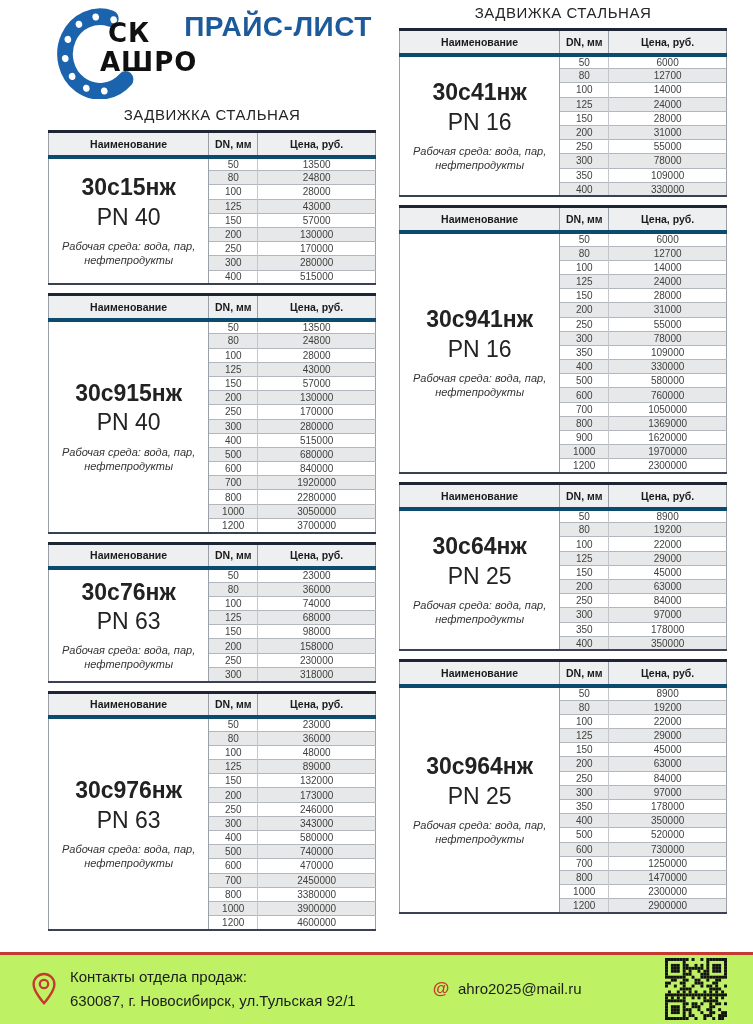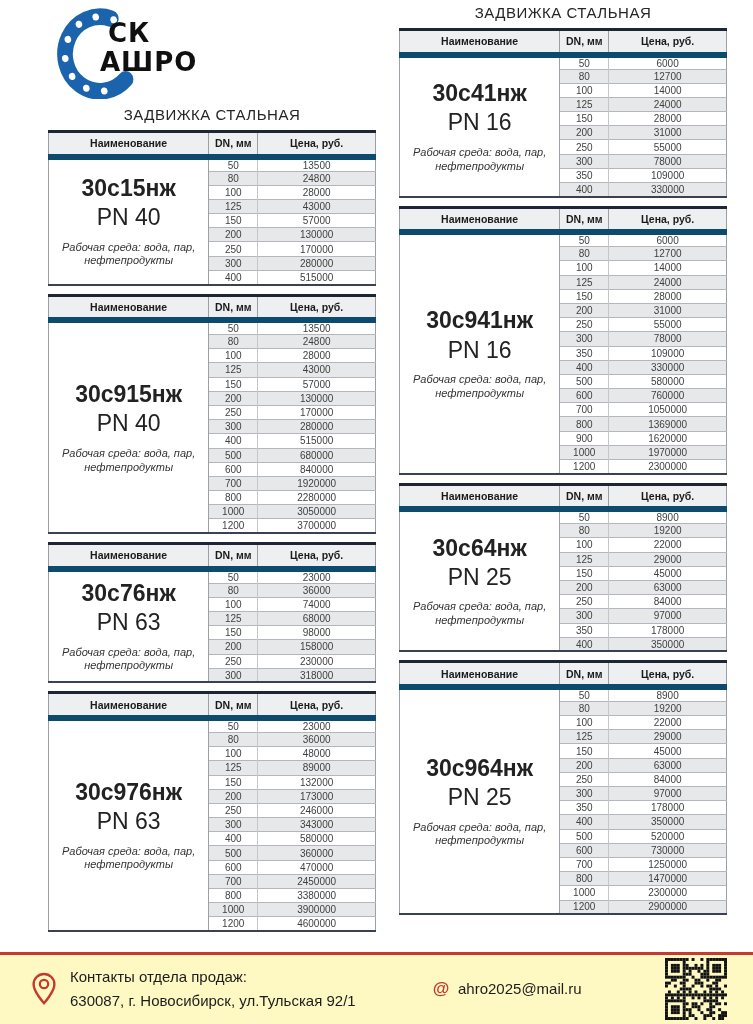--- a/index.html
+++ b/index.html
@@ -19,36 +19,36 @@
   .doc-title { color:#1d5a9b; font-weight:800; font-size:28px; letter-spacing:.5px; white-space:nowrap; }
   .doc-date { color:#555; font-size:16px; margin-top:1px; }
 
   .section-heading { text-align:center; font-weight:400; font-size:15px; color:#252525;
     letter-spacing:.5px; margin:6px 0 7px; }
   .col-right .section-heading { margin:1px 0 7px; }
 
   
   table.price { width:100%; border-collapse:collapse; margin-bottom:8px;
     border:1px solid #9aa0a8; border-bottom:2px solid #3a4152; }
-  table.price th { background:#edeff1; border-top:3px solid #1e2535; border-bottom:6px solid #0c4a6e;
+  table.price th { background:#edeff1; border-top:3px solid #1e2535; border-bottom:4px solid #0c4a6e;
     font-size:10.5px; font-weight:700; color:#1a1a1a; height:25px; padding:2px; }
   table.price td { font-size:10px; color:#3f3f3f; text-align:center; height:14.2px;
     padding:0 3px; border-top:1px solid #b3b7bd; }
   table.price td.c-dn { border-left:1px solid #9aa0a8; width:15%; }
   table.price td.c-pr { border-left:1px solid #c3c6cb; width:36%; }
   th.h-name { width:49%; } th.h-dn { width:15%; border-left:1px solid #9aa0a8; } th.h-pr { width:36%; border-left:1px solid #9aa0a8; }
   tbody tr:nth-child(even) td.c-dn, tbody tr:nth-child(even) td.c-pr { background:#e7e8e9; }
   td.name-cell { background:#fff !important; vertical-align:middle; border-top:none !important; padding:4px 6px; }
   .p-name { font-size:23px; font-weight:800; color:#222; line-height:1.15; text-align:center; }
   .p-pn { font-size:23px; font-weight:400; color:#222; line-height:1.15; text-align:center; margin-top:3px; }
   .p-note { font-size:11px; font-style:italic; color:#333; text-align:center; margin-top:10px; line-height:1.25; }
 
   
   .footer { position:absolute; left:0; right:0; bottom:0; height:72px; border-top:3px solid #c5392e;
-    display:flex; align-items:center; padding:2px 26px 4px 30px; background:#fef9c3; }
+    display:flex; align-items:center; padding:2px 26px 4px 30px; background:#bef264; }
   .f-left { display:flex; align-items:center; gap:12px; flex:1; }
   .f-lines { font-size:15px; color:#1c1c1c; line-height:1.55; }
   .f-contacts { width:215px; font-size:15px; color:#1c1c1c; }
   .f-row { display:flex; align-items:center; gap:8px; line-height:1.6; }
   .at-icon { color:#c5392e; font-weight:700; font-size:17px; width:18px; text-align:center; }
   .qr { width:62px; height:62px; margin-left:18px; }
 </style>
 </head>
 <body>
 
@@ -72,20 +72,21 @@
                   <circle cx="71.8" cy="18.9" r="3.6"></circle>
               </g>
             </g>
           </svg>
           <div class="logo-text">
             <div>СК</div>
             <div class="l2">АШРО</div>
           </div>
         </div>
         <div class="titleblock">
+          <div class="doc-title">ПРАЙС-ЛИСТ</div>
         </div>
       </div>
       <div class="section-heading">ЗАДВИЖКА СТАЛЬНАЯ</div>
       <div>
   <table class="price">
     <thead>
       <tr>
         <th class="h-name">Наименование</th>
         <th class="h-dn">DN, мм</th>
         <th class="h-pr">Цена, руб.</th>
@@ -307,21 +308,21 @@
               <tr>
                 <td class="c-dn">300</td>
                 <td class="c-pr">343000</td>
               </tr>
               <tr>
                 <td class="c-dn">400</td>
                 <td class="c-pr">580000</td>
               </tr>
               <tr>
                 <td class="c-dn">500</td>
-                <td class="c-pr">360000</td>
+                <td class="c-pr">740000</td>
               </tr>
               <tr>
                 <td class="c-dn">600</td>
                 <td class="c-pr">470000</td>
               </tr>
               <tr>
                 <td class="c-dn">700</td>
                 <td class="c-pr">2450000</td>
               </tr>
               <tr>

